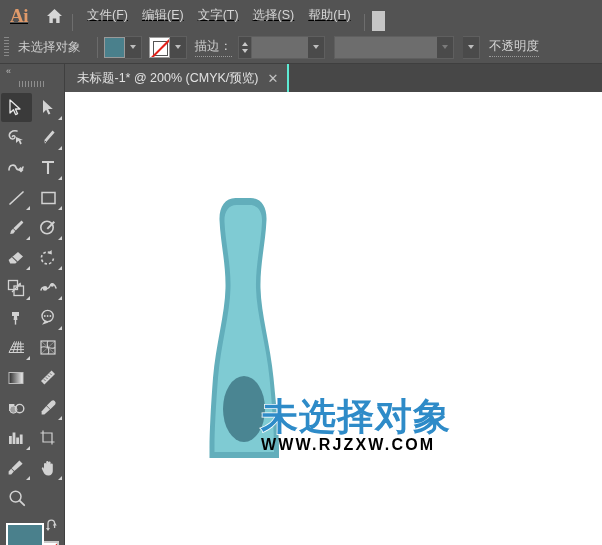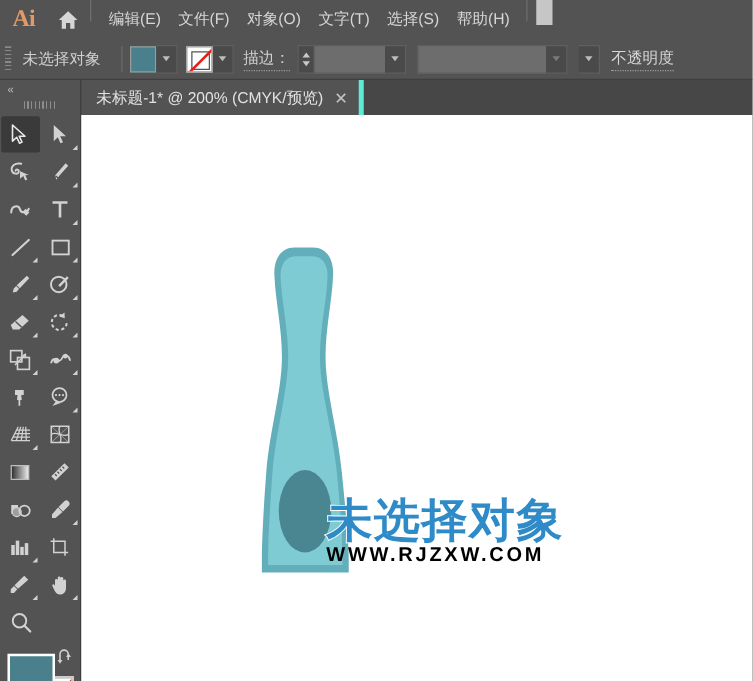--- a/index.html
+++ b/index.html
@@ -9,21 +9,21 @@
     background: #535353;
     overflow: hidden;
     position: relative;
     -webkit-font-smoothing: antialiased;
   }
 
   
   #menubar {
     position: absolute; left: 0; top: 0; width: 602px; height: 31px;
     background: #535353;
-    display: flex; align-items: flex-start;
+    display: flex; align-items: flex-end; text-decoration: underline;
   }
   #ai-logo {
     width: 38px; height: 31px;
     display: flex; align-items: center; justify-content: center;
     font-size: 19px; font-weight: bold; color: #e09a6a;
     font-family: "Liberation Serif", serif;
     letter-spacing: -0.5px;
   }
   #home-icon {
     width: 32px; height: 31px;
@@ -144,21 +144,21 @@
 
   
   #tabbar {
     position: absolute; left: 65px; top: 64px; width: 537px; height: 28px;
     background: #474747; display: flex; align-items: flex-end;
   }
   #doc-tab {
     height: 28px; background: #535353;
     display: flex; align-items: center; gap: 9px;
     padding: 0 9px 0 12px;
-    border-right: 4px solid #5eead4;
+    border-right: 2px solid #5eead4;
   }
   #doc-tab-title { font-size: 12.5px; color: #e2e2e2; white-space: nowrap; }
   #doc-tab-close { font-size: 13px; color: #c2c2c2; line-height: 1; }
 
   
   #toolpanel {
     position: absolute; left: 0; top: 64px; width: 65px; height: 481px;
     background: #535353; border-right: 1px solid #3f3f3f;
   }
   #tp-collapse {
@@ -242,23 +242,22 @@
 <body>
 
 <div id="menubar">
   <div id="ai-logo">Ai</div>
   <div id="home-icon">
     <svg width="17" height="16" viewBox="0 0 17 16">
       <path d="M8.5 1 L16 8 L13.6 8 L13.6 15 L10.2 15 L10.2 10.4 L6.8 10.4 L6.8 15 L3.4 15 L3.4 8 L1 8 Z" fill="#d6d6d6"></path>
     </svg>
   </div>
   <div class="mbar-sep"></div>
+  <div class="menu-item">文件(F)</div>
   <div class="menu-item">编辑(E)</div>
-  <div class="menu-item">文件(F)</div>
-  <div class="menu-item">对象(O)</div>
   <div class="menu-item">文字(T)</div>
   <div class="menu-item">选择(S)</div>
   <div class="menu-item">帮助(H)</div>
   <div id="mbar-right-sep"></div>
   <div id="mbar-right-box"></div>
 </div>
 
 <div id="controlbar">
   <div id="ctl-grip">
       <i></i>

